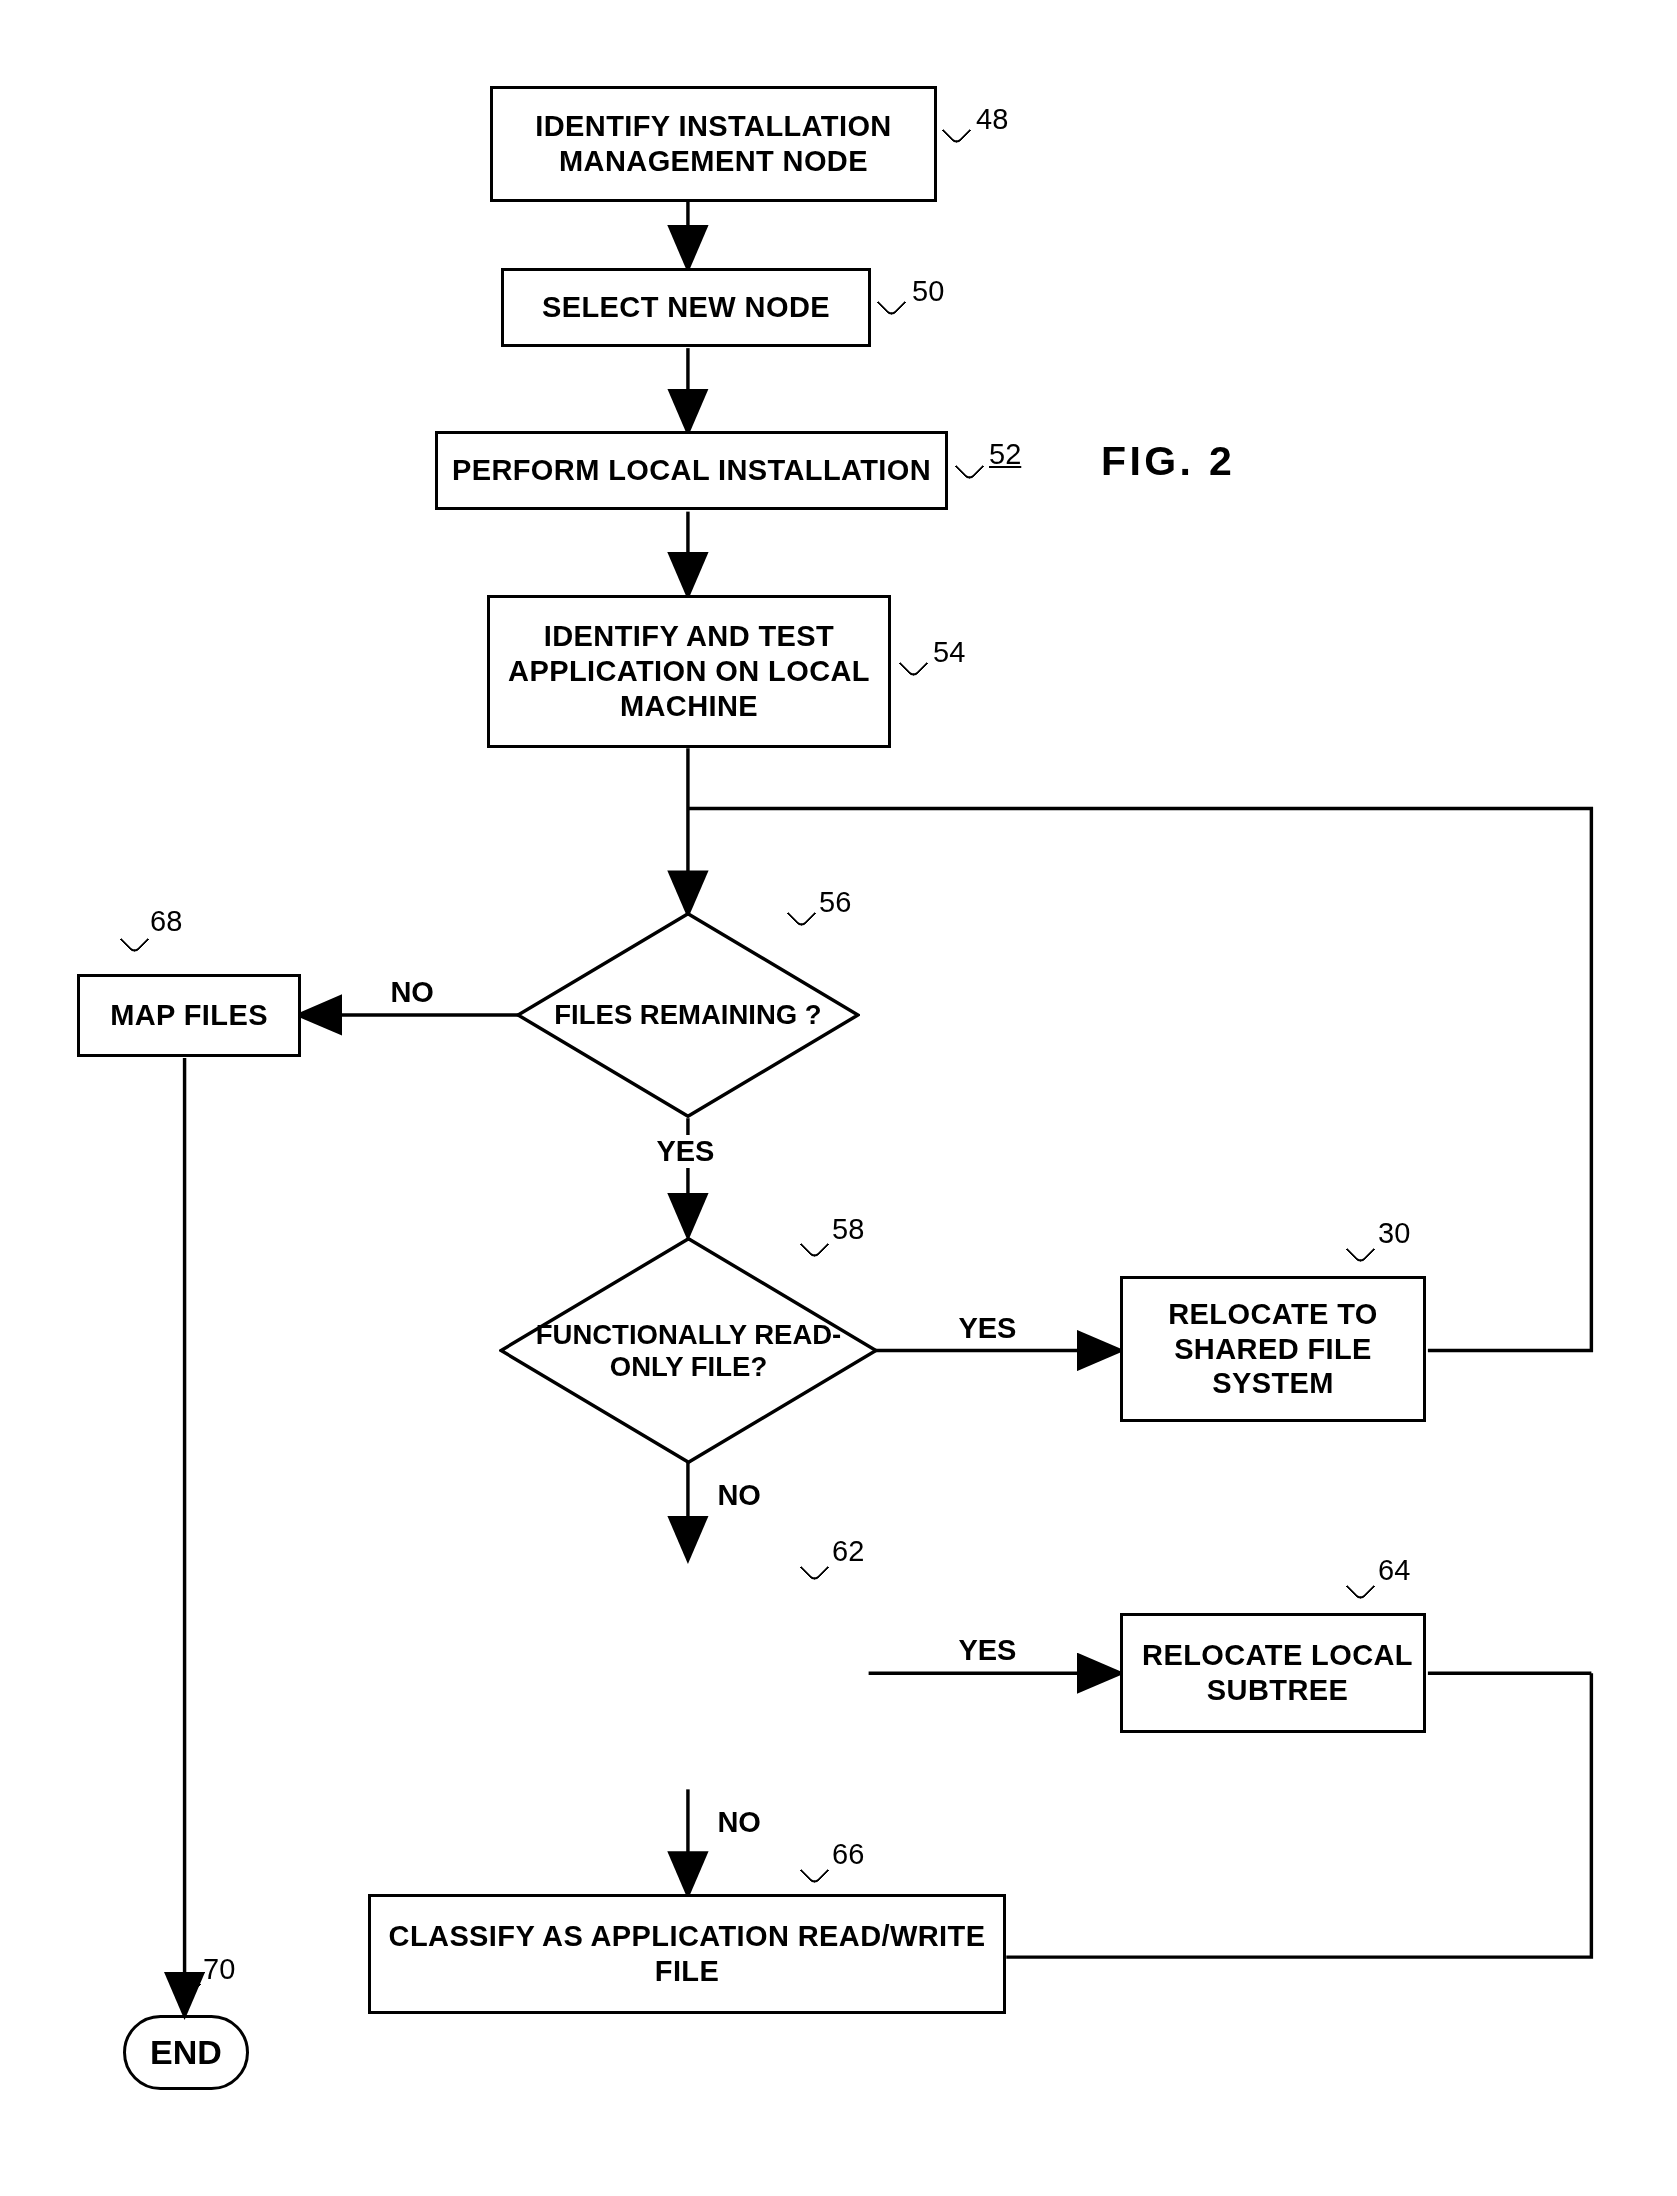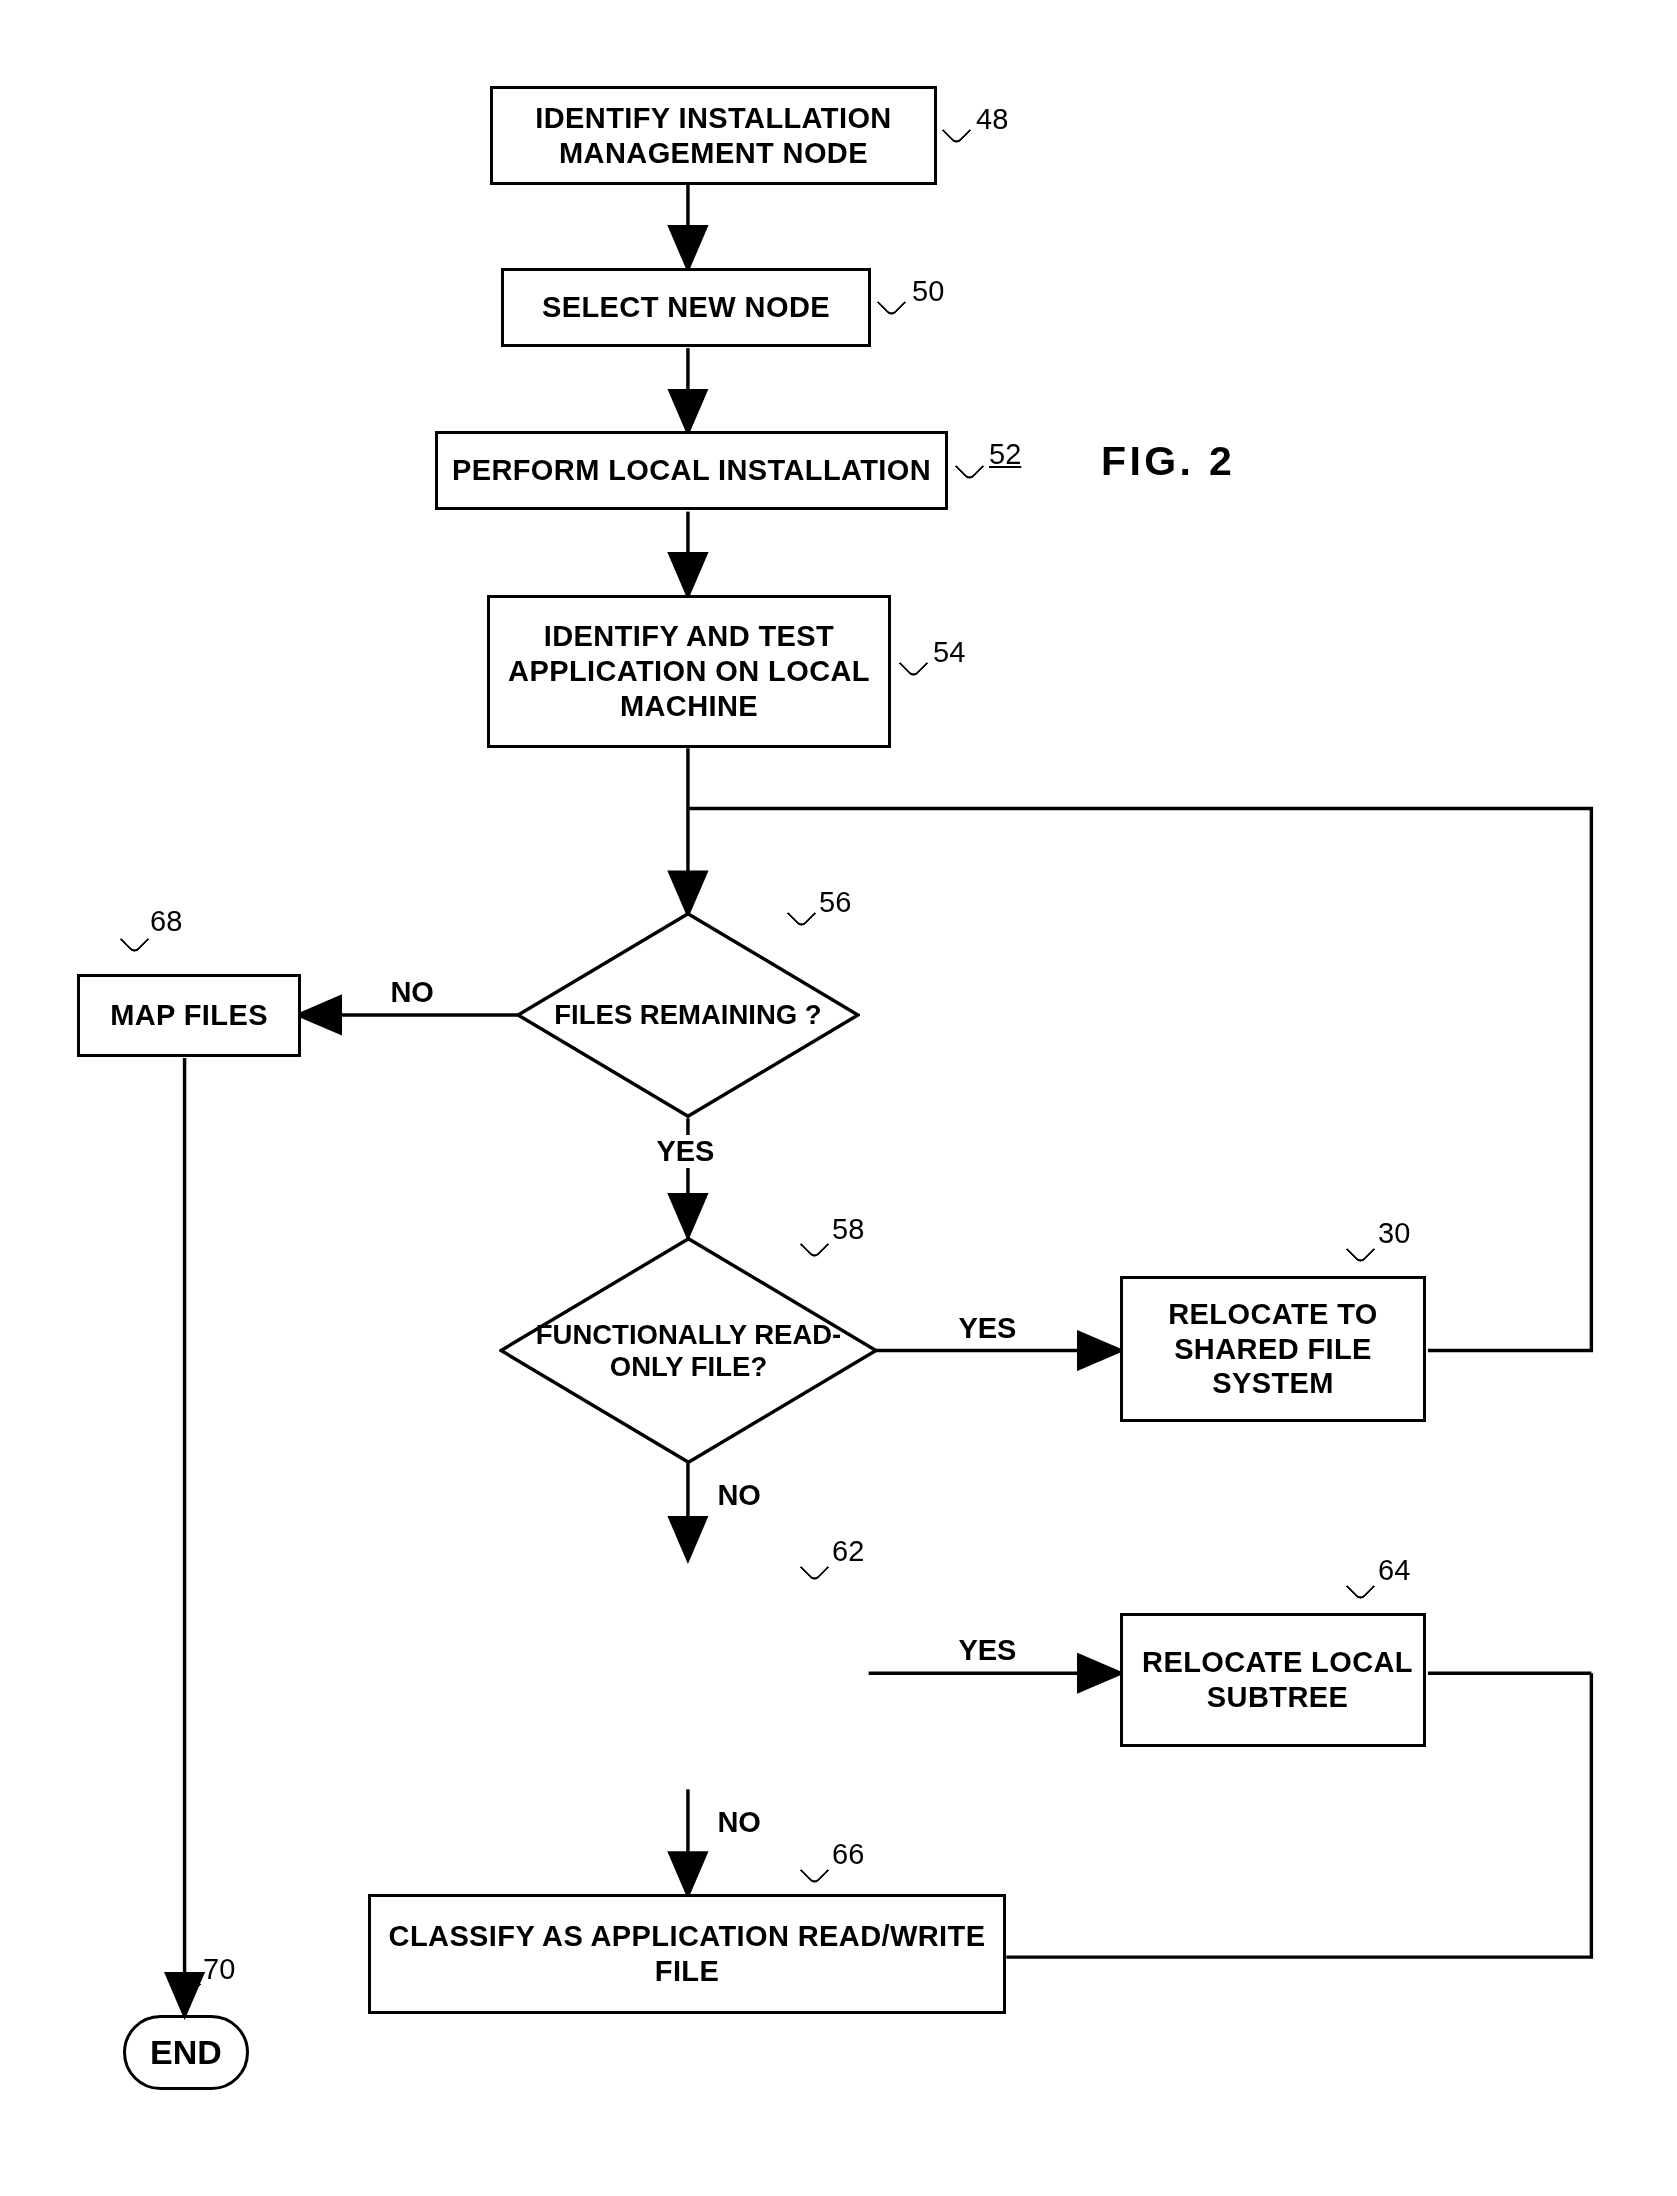--- a/index.html
+++ b/index.html
@@ -130,21 +130,21 @@
     <line x1="970" y1="1905" x2="1260" y2="1905" marker-end="url(#arrow)"></line>
 
     <polyline points="1620,1530 1810,1530 1810,900 760,900"></polyline>
 
     <polyline points="1620,1905 1810,1905"></polyline>
 
     <polyline points="1130,2235 1810,2235 1810,1905"></polyline>
   </g>
 </svg>
 
-<div class="box" style="left:456px; top:52px; width:447px; height:99px;">
+<div class="box" style="left:456px; top:52px; width:447px; height:116px;">
   <span>IDENTIFY INSTALLATION MANAGEMENT NODE</span>
 </div>
 <div class="tick" style="left:912px; top:86px;"></div>
 <div class="ref-num" style="left:942px; top:69px;">48</div>
 
 <div class="box" style="left:467px; top:234px; width:370px; height:79px;">
   <span>SELECT NEW NODE</span>
 </div>
 <div class="tick" style="left:847px; top:258px;"></div>
 <div class="ref-num" style="left:878px; top:241px;">50</div>
@@ -195,21 +195,21 @@
   <span>RELOCATE TO SHARED FILE SYSTEM</span>
 </div>
 <div class="tick" style="left:1316px; top:1205px;"></div>
 <div class="ref-num" style="left:1344px; top:1183px;">30</div>
 
 <div class="tick" style="left:770px; top:1523px;"></div>
 <div class="ref-num" style="left:798px; top:1501px;">62</div>
 <div class="edge-label" style="left:921px; top:1600px;">YES</div>
 <div class="edge-label" style="left:680px; top:1772px;">NO</div>
 
-<div class="box" style="left:1086px; top:1579px; width:306px; height:134px;padding-left:16px;">
+<div class="box" style="left:1086px; top:1579px; width:306px; height:120px;padding-left:16px;">
   <span>RELOCATE LOCAL SUBTREE</span>
 </div>
 <div class="tick" style="left:1316px; top:1542px;"></div>
 <div class="ref-num" style="left:1344px; top:1520px;">64</div>
 
 <div class="box" style="left:334px; top:1860px; width:638px; height:120px;">
   <span>CLASSIFY AS APPLICATION READ/WRITE FILE</span>
 </div>
 <div class="tick" style="left:770px; top:1826px;"></div>
 <div class="ref-num" style="left:798px; top:1804px;">66</div>

